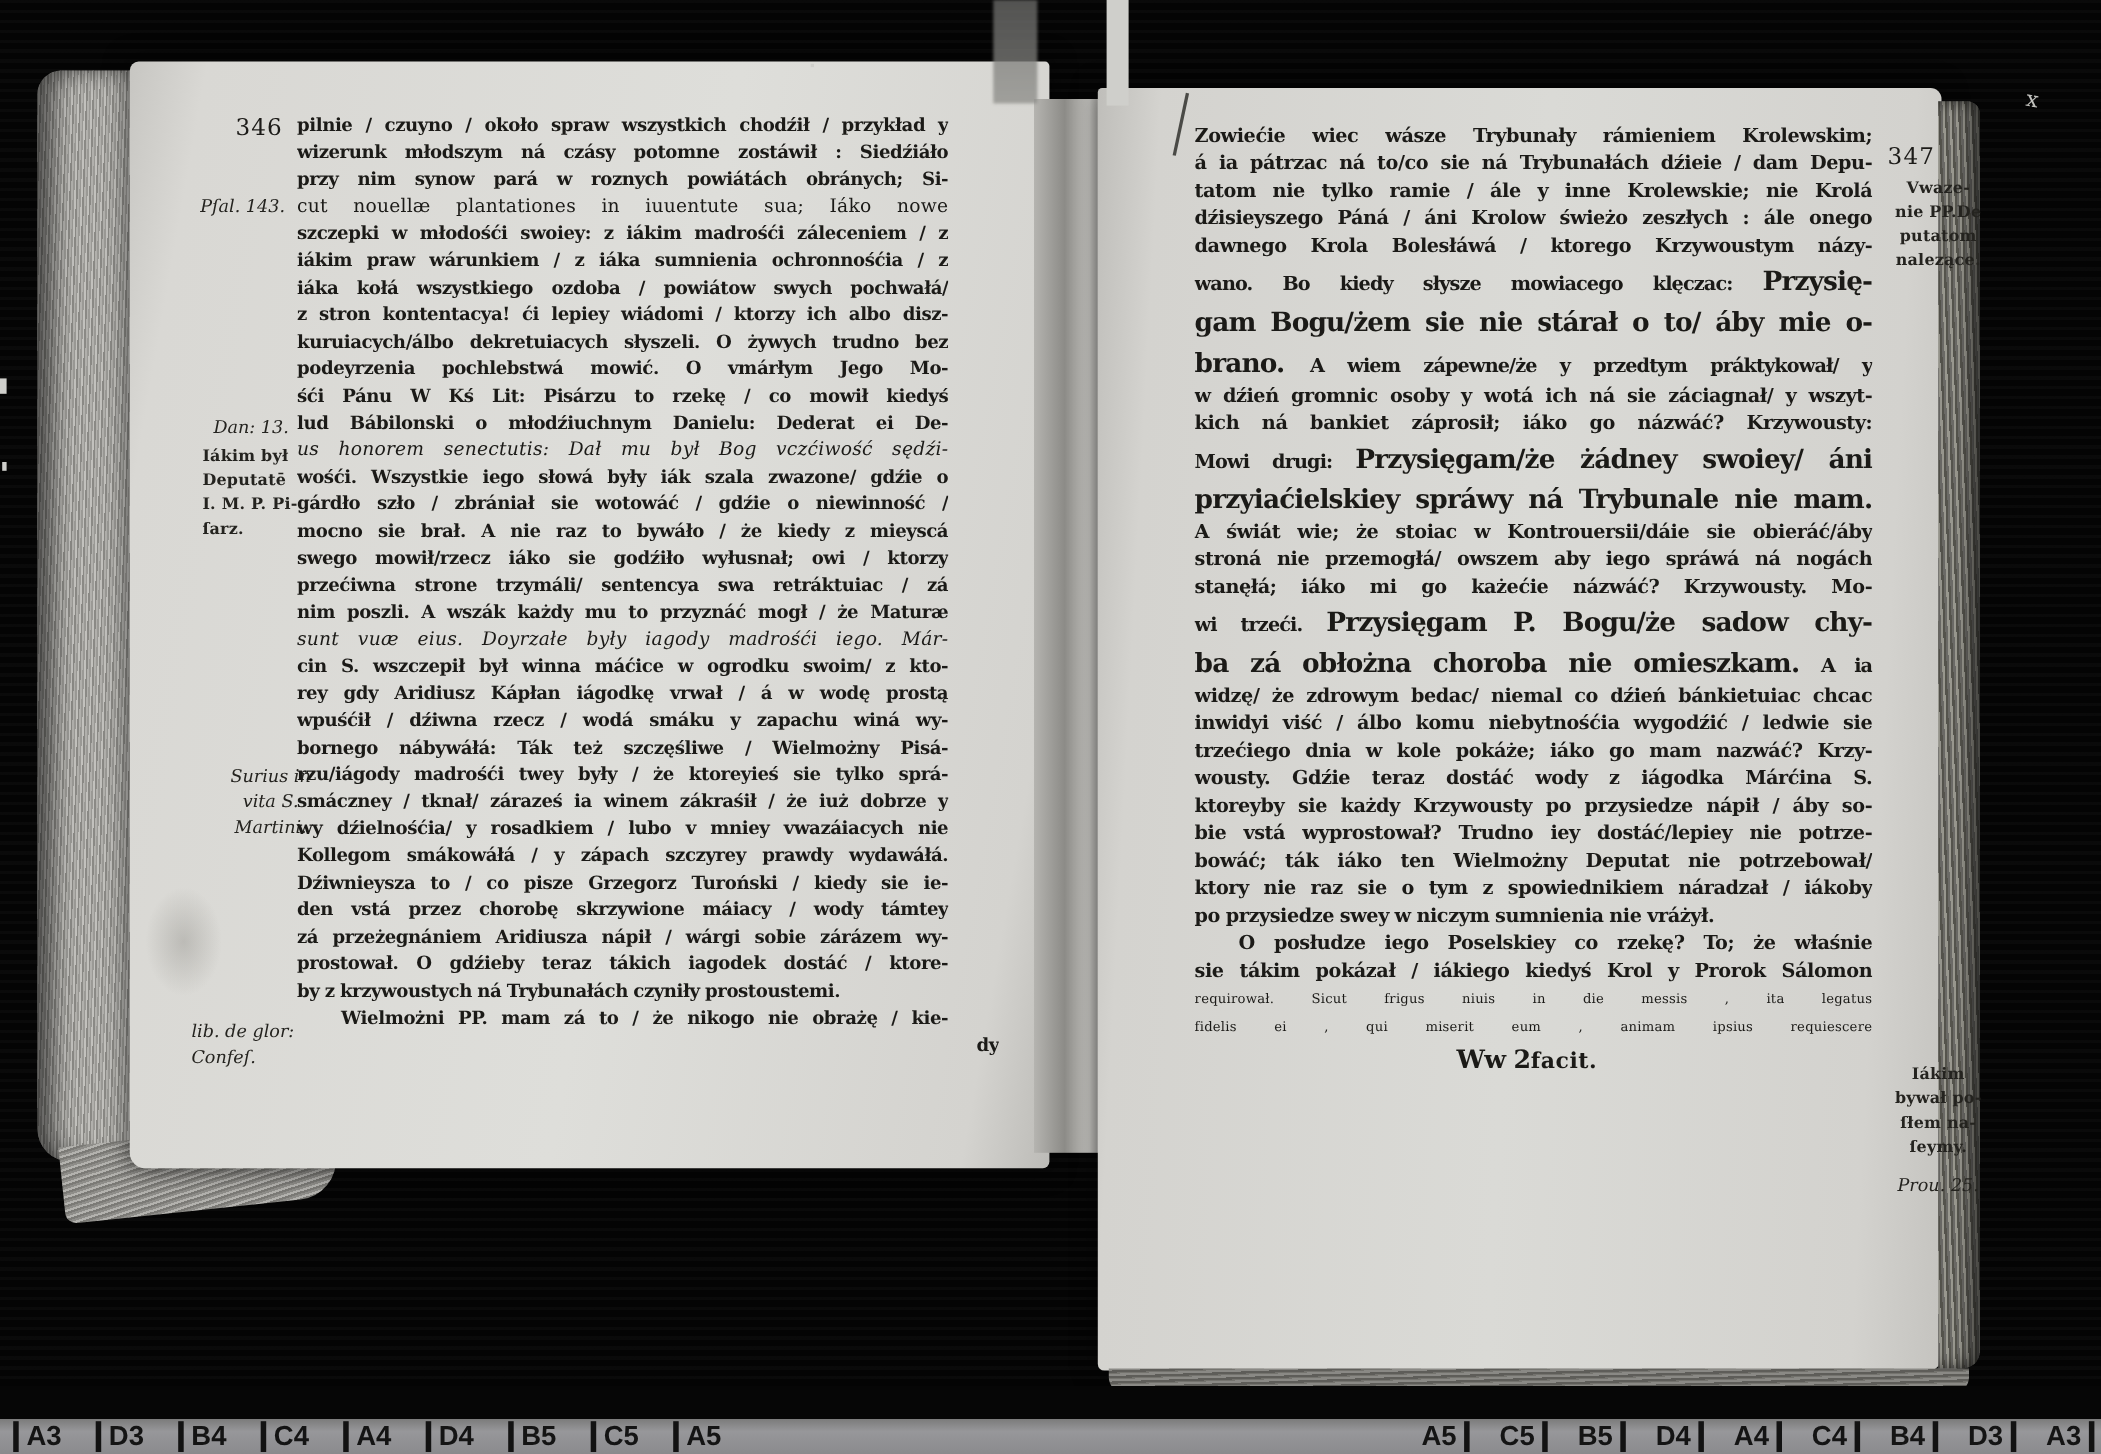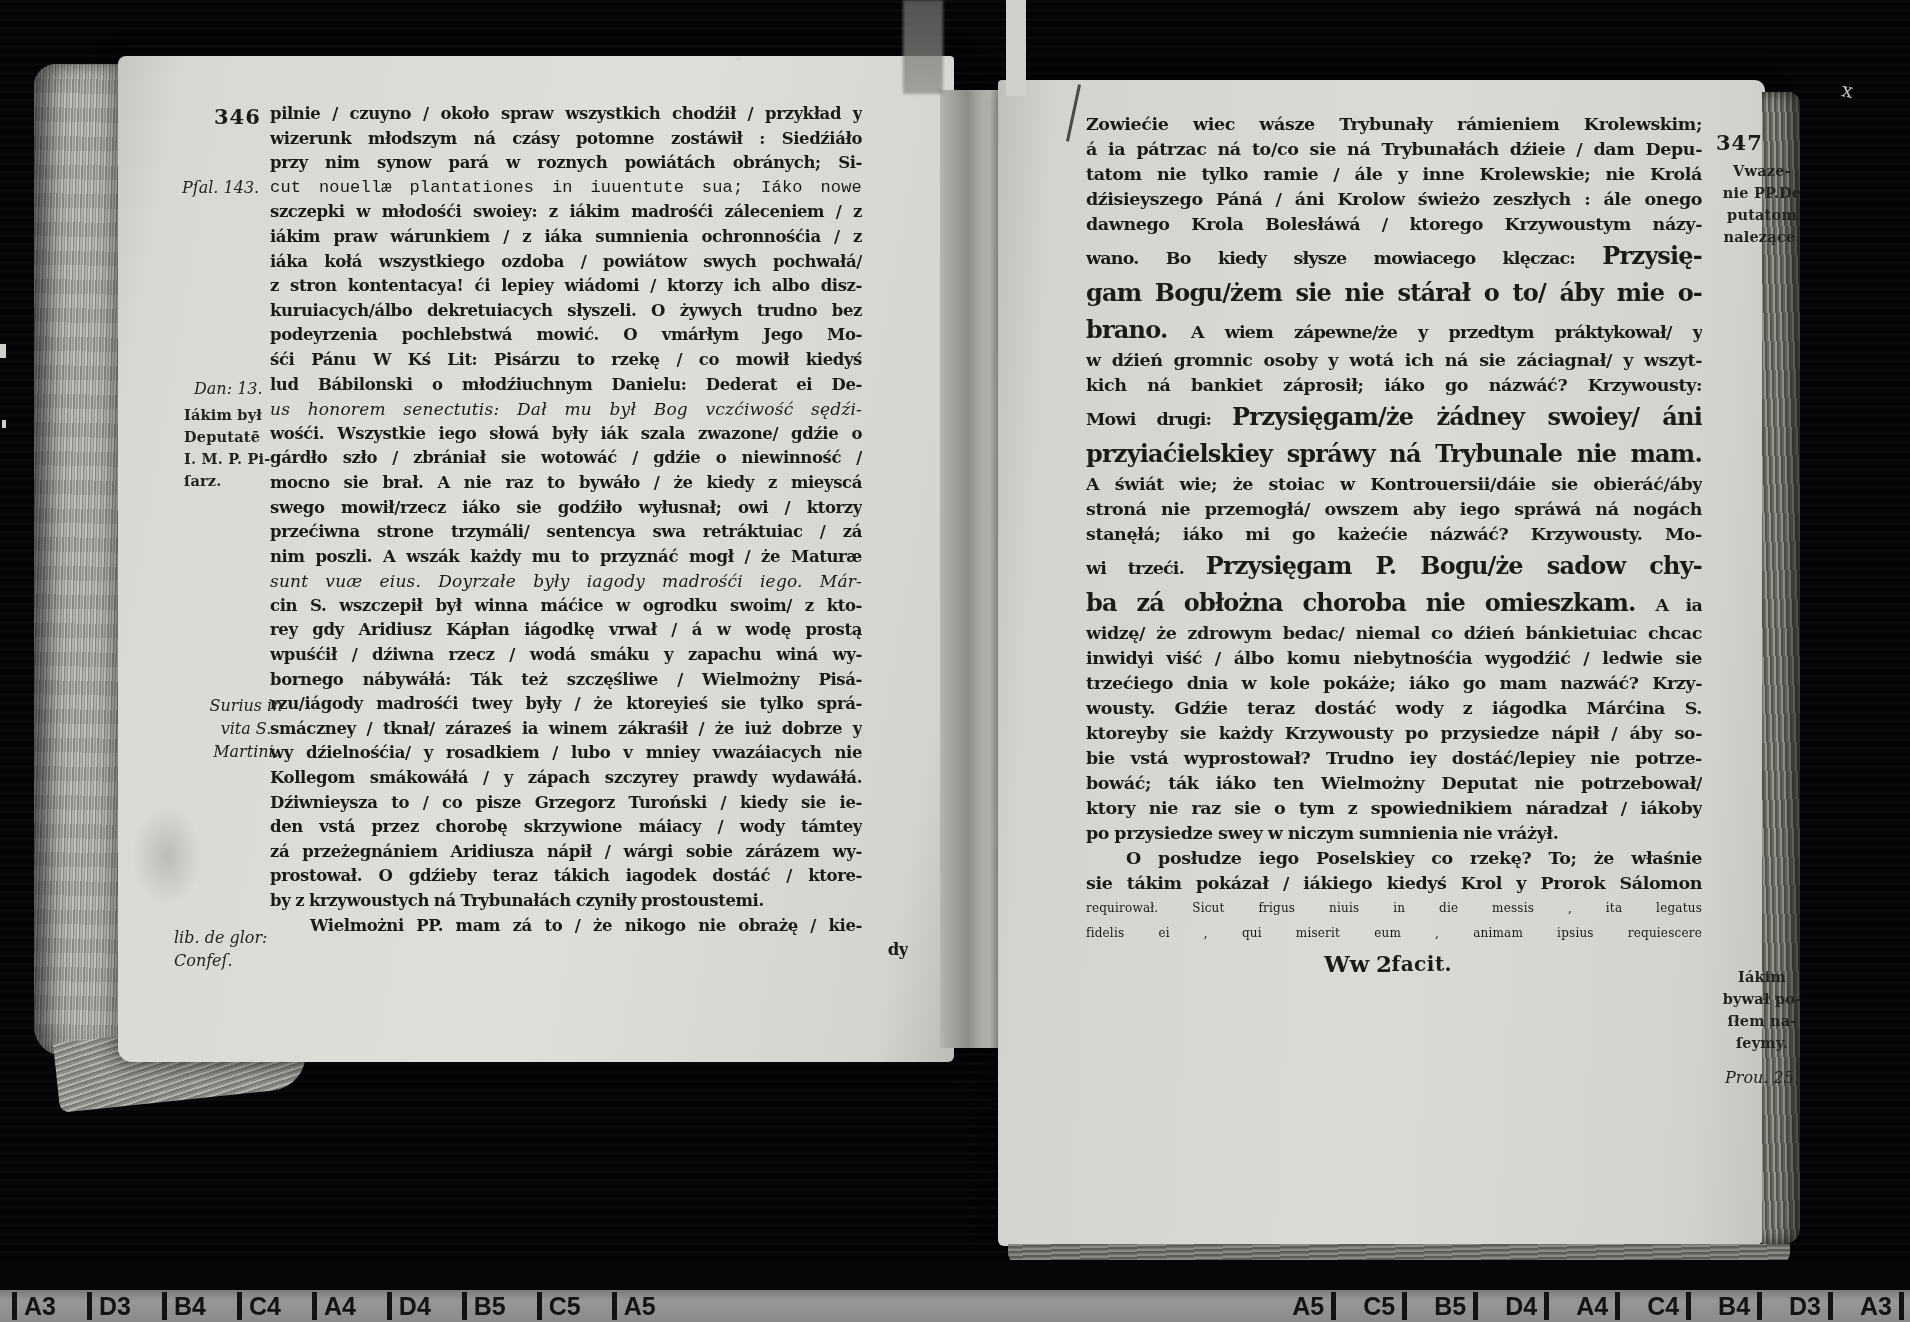--- a/index.html
+++ b/index.html
@@ -32,33 +32,33 @@
   .crease{left:1072px;top:84px;width:3px;height:58px;background:#4a4a46;transform:rotate(12deg);}
   .stain{left:132px;top:806px;width:70px;height:100px;
     background:radial-gradient(ellipse,rgba(110,108,102,.28),transparent 70%);}
 
   
   .streak-gray{left:903px;top:0;width:40px;height:94px;opacity:.75;filter:blur(1.5px);
     background:linear-gradient(180deg,#6d6d6b,#8d8d89);}
   .streak-white{left:1006px;top:0;width:20px;height:96px;filter:blur(.6px);background:#cfcfcb;}
   .speck{background:#cfcfcb;}
   .xmark{left:1842px;top:78px;color:#c2c2be;font-size:20px;transform:rotate(10deg);}
-  .pagenum{font-weight:700;font-size:21px;letter-spacing:1px;color:#1c1b18;}
+  .pagenum{font-weight:400;font-size:21px;letter-spacing:1px;color:#1c1b18;}
   .mnote{color:#24231f;white-space:pre-line;font-size:15px;line-height:23px;}
   .mnote.it{font-style:italic;font-size:16px;}
   .mnote.rom{font-weight:700;font-size:14.5px;line-height:22px;letter-spacing:.2px;}
 
   .lcol{left:270px;top:102px;width:592px;}
   .rcol{left:1086px;top:112px;width:616px;}
   .tl{font-weight:700;color:#1b1a17;letter-spacing:-.4px;word-spacing:-.5px;
       text-align:justify;text-align-last:justify;overflow:hidden;}
   .lcol .tl{font-size:16.5px;height:24.6px;line-height:24.6px;}
   .rcol .tl{font-size:17.5px;height:25px;line-height:25px;}
   .tl.lat{font-weight:400;letter-spacing:.2px;}
-  .lcol .tl.lat{font-size:17px;font-family:Liberation Mono, monospace;}
+  .lcol .tl.lat{font-size:17px;}
   .tl.lati{font-weight:400;font-style:italic;letter-spacing:.2px;font-size:17px;}
   .tl.ind{text-indent:40px;}
   .tl.end{text-align-last:left;}
   .rcol .tl.bl{height:37px;line-height:37px;font-size:24px;letter-spacing:-.8px;}
   .rcol .tl .n{font-size:17.5px;}
   .rcol .tl .b{font-size:24px;letter-spacing:-.8px;}
   .rcol .tl.lat{font-size:12px;}
   .lcol .tl.catch{text-align:center;text-align-last:right;margin-right:-46px;height:26px;}
   .rcol .tl.sigrow{display:flex;padding-left:238px;
       height:38px;line-height:36px;text-align-last:auto;}

